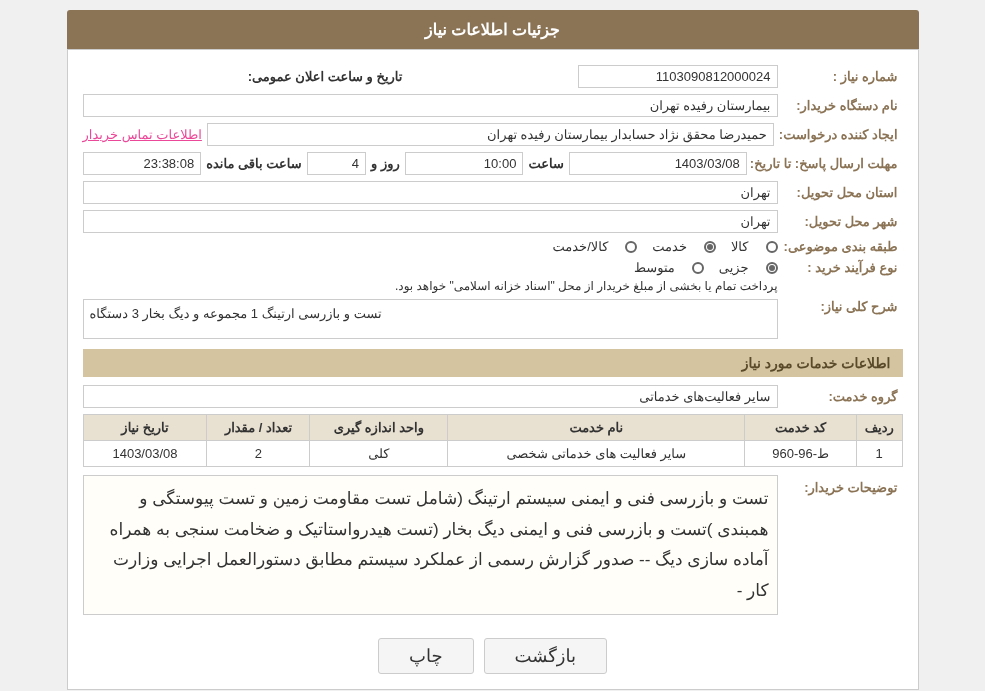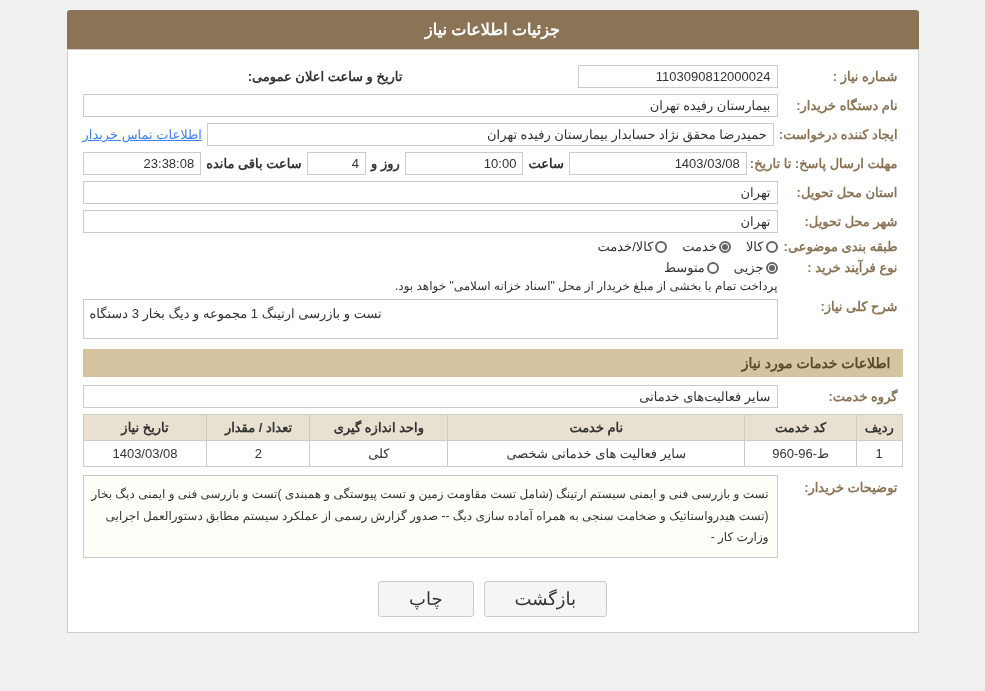--- a/index.html
+++ b/index.html
@@ -53,21 +53,21 @@
       flex: 1;
       text-align: right;
     }
     .field-value-box.narrow {
       flex: 0 0 200px;
     }
     .field-value-box.wide {
       flex: 1;
     }
     .link-text {
-      color: #3b82f6;
+      color: #ec4899;
       text-decoration: underline;
       cursor: pointer;
       white-space: nowrap;
     }
     .deadline-row {
       display: flex;
       align-items: center;
       gap: 5px;
       margin-bottom: 6px;
     }
@@ -92,21 +92,21 @@
       color: #333;
     }
     .radio-group {
       display: flex;
       gap: 15px;
       align-items: center;
     }
     .radio-item {
       display: flex;
       align-items: center;
-      gap: 2px;
+      gap: 17px;
       text-align: center;
     }
     .purchase-type-row {
       display: flex;
       align-items: flex-start;
       margin-bottom: 6px;
       gap: 5px;
     }
     .purchase-type-options {
       display: flex;
@@ -151,21 +151,21 @@
       padding: 5px 8px;
       text-align: center;
       background: white;
     }
     .buyer-notes {
       border: 1px solid #ccc;
       padding: 8px;
       background: #fffef8;
       text-align: right;
       line-height: 1.8;
-      font-size: 12px;
+      font-size: 17px;
       margin-bottom: 8px;
     }
     .buyer-notes-row {
       display: flex;
       align-items: flex-start;
       gap: 5px;
       margin-bottom: 10px;
     }
     .buyer-notes-label {
       color: #8B7355;

